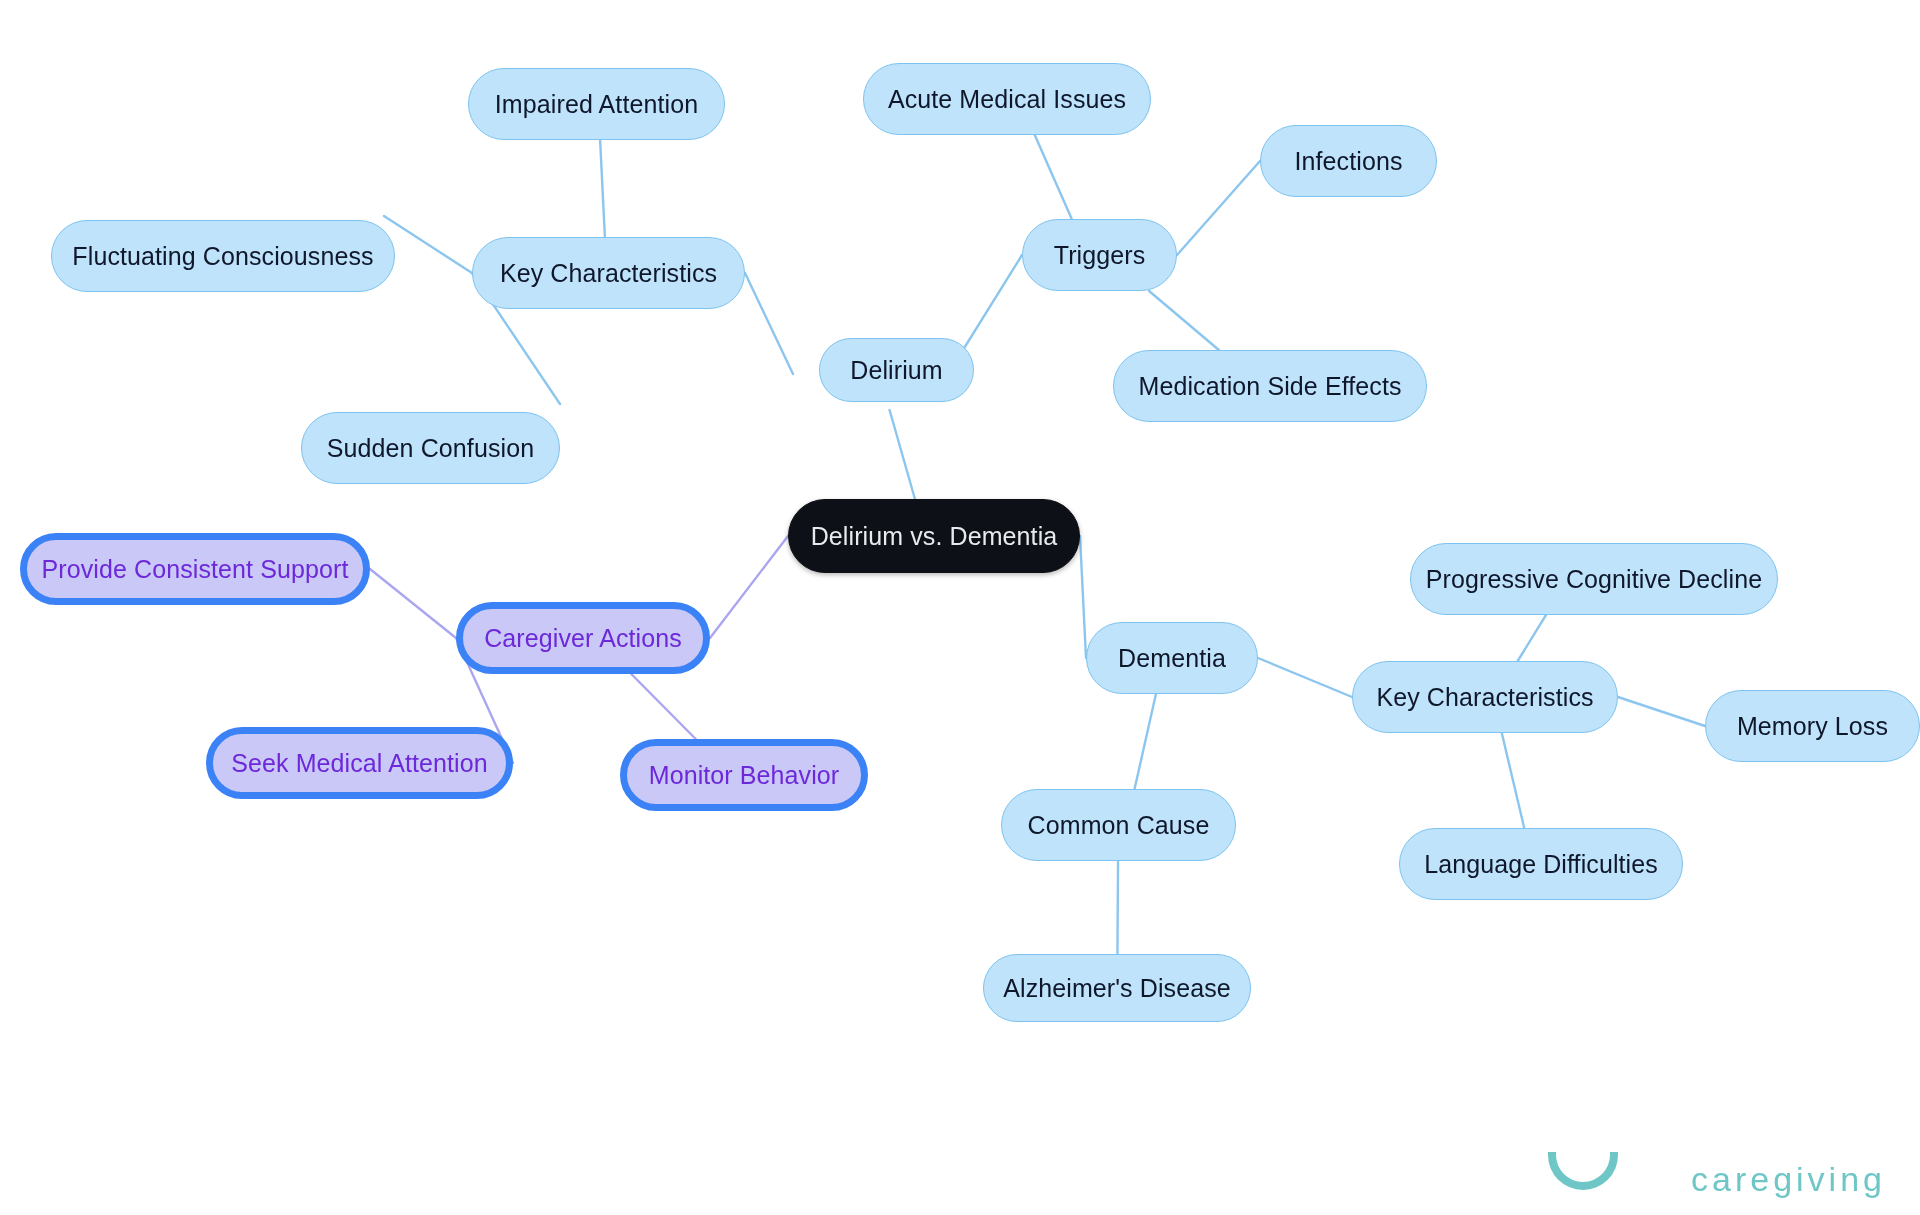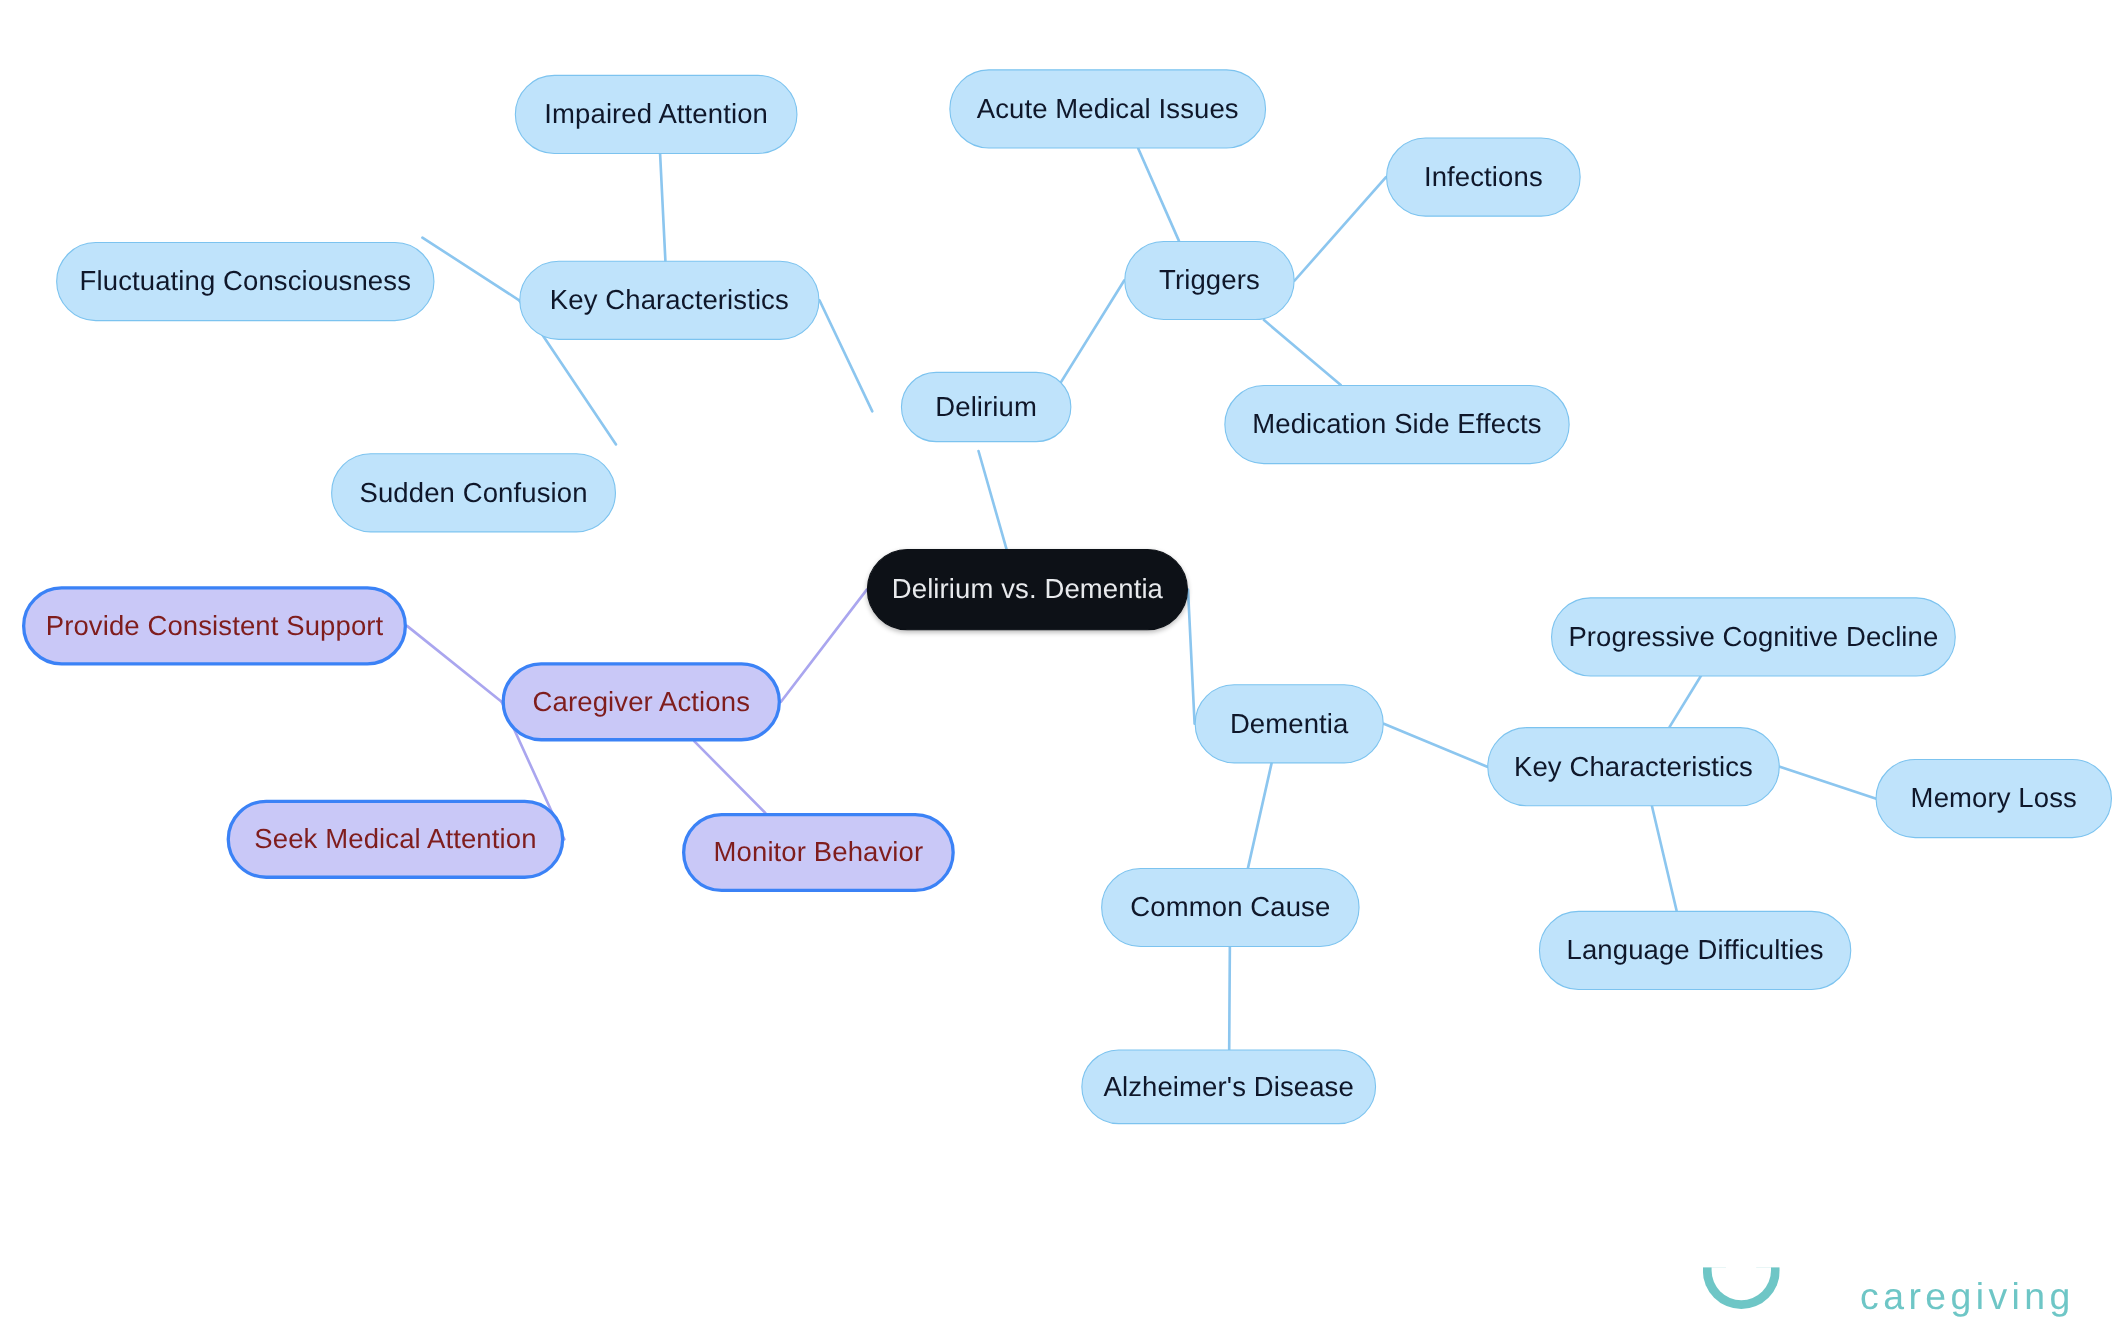--- a/index.html
+++ b/index.html
@@ -45,22 +45,22 @@
     box-shadow: 0 2px 5px rgba(0,0,0,0.28);
   }
   .node.blue {
     background: #bfe3fb;
     border: 1px solid #7cc3ef;
     color: #0f172a;
     font-size: 25px;
   }
   .node.purple {
     background: #c9c8f7;
-    border: 3px solid #3b82f6;
-    color: #7f1d1d;
+    border: 7px solid #3b82f6;
+    color: #6d28d9;
     font-size: 25px;
   }
   
   #logo {
     position: absolute;
     left: 1430px;
     top: 1100px;
     width: 460px;
     height: 105px;
   }

